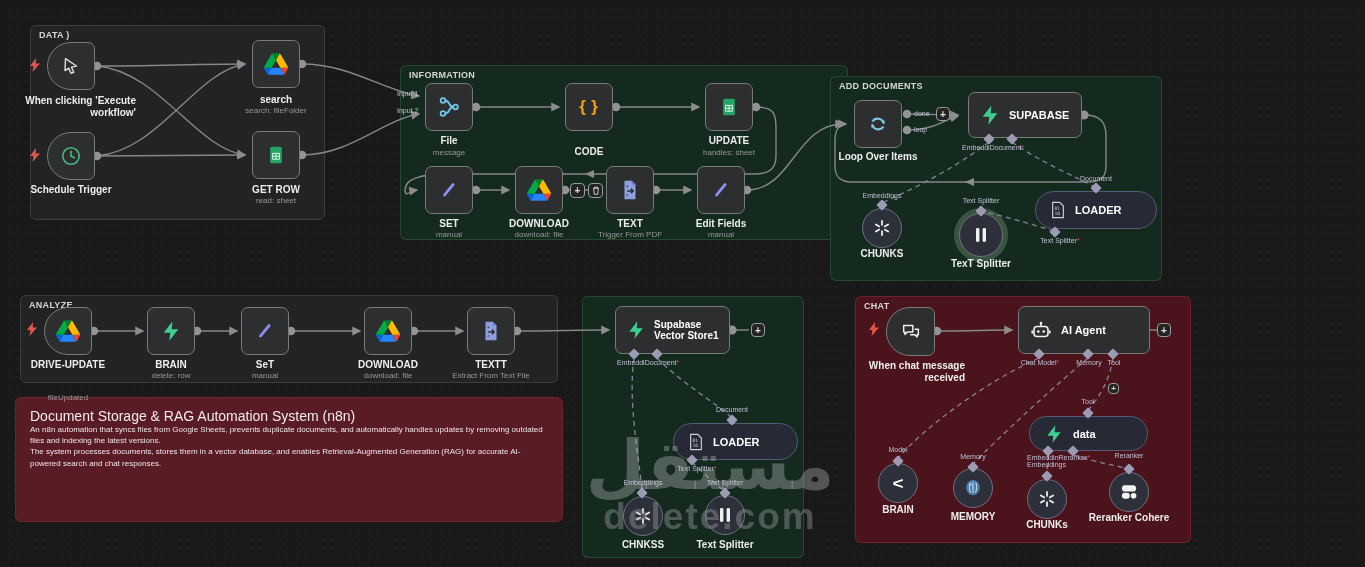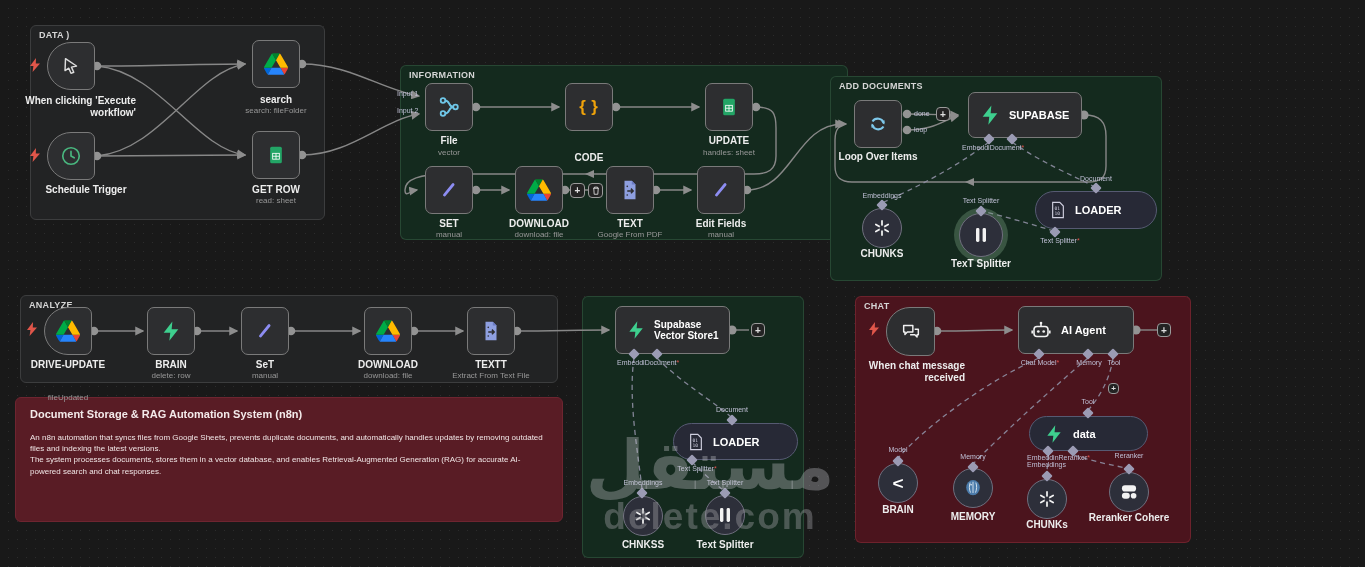--- a/index.html
+++ b/index.html
@@ -27,21 +27,21 @@
   .nsub{position:absolute;transform:translateX(-50%);text-align:left;color:#989898;font-size:8px;white-space:nowrap;z-index:3;}
   .plabel{position:absolute;font-size:7px;color:#c0c0d6;white-space:nowrap;z-index:3;}
   .pc{transform:translateX(-50%);}
   .star{color:#e0524d;}
   .diamond{position:absolute;width:8px;height:8px;background:#9b9bb4;transform:rotate(45deg);border-radius:1px;z-index:3;}
   .plusbtn{position:absolute;border:1.5px solid #9b9b9b;border-radius:4px;color:#e0e0e0;background:#232323;
     box-sizing:border-box;display:flex;align-items:center;justify-content:center;z-index:3;font-weight:bold;}
   .bolt{position:absolute;z-index:3;}
   .notebox{position:absolute;background:#591c25;border:1px solid #6e2530;border-radius:6px;box-sizing:border-box;
     padding:10px 14px;z-index:2;}
-  .notetitle{color:#f4eaea;font-size:11px;font-weight:bold;margin-bottom:12px;}
+  .notetitle{color:#f4eaea;font-size:14px;font-weight:normal;}
   .notebody{color:#efe4e4;font-size:8px;line-height:1.4;}
   .wmark{position:absolute;z-index:10;text-align:center;pointer-events:none;}
   .wm-ar{font-size:68px;font-weight:bold;color:rgba(200,200,205,.34);line-height:.9;}
   .wm-en{font-size:37px;font-weight:bold;letter-spacing:2px;color:rgba(160,160,165,.40);}
   svg.conn{position:absolute;left:0;top:0;z-index:1;}
   .icon{display:block;}
 </style>
 </head>
 <body>
 
@@ -156,21 +156,21 @@
       </svg>
   </div>
   <div class="nlabel" style="left:71px;top:95px"><span class="wrap">When clicking 'Execute workflow'</span></div>
 
   <div class="node trigger" style="left:47px;top:132px">
     <svg class="icon" width="22" height="22" viewBox="0 0 24 24">
         <circle cx="12" cy="12" r="9" fill="none" stroke="#49b77f" stroke-width="1.8"></circle>
         <path d="M12 7 v5 l3.5 2" fill="none" stroke="#49b77f" stroke-width="1.8" stroke-linecap="round"></path>
       </svg>
   </div>
-  <div class="nlabel" style="left:86px;top:184px">Schedule Trigger</div>
+  <div class="nlabel" style="left:71px;top:184px">Schedule Trigger</div>
 
   <div class="node" style="left:252px;top:40px">
     <svg class="icon" width="24" height="22" viewBox="0 0 87.3 78">
       <path fill="#0066da" d="m6.6 66.85 3.85 6.65c.8 1.4 1.95 2.5 3.3 3.3l13.75-23.8h-27.5c0 1.55.4 3.1 1.2 4.5z"></path>
       <path fill="#00ac47" d="m43.65 25-13.75-23.8c-1.35.8-2.5 1.9-3.3 3.3l-25.4 44a9.06 9.06 0 0 0-1.2 4.5h27.5z"></path>
       <path fill="#ea4335" d="m73.55 76.8c1.35-.8 2.5-1.9 3.3-3.3l1.6-2.75 7.65-13.25c.8-1.4 1.2-2.95 1.2-4.5h-27.5l5.85 11.5z"></path>
       <path fill="#00832d" d="m43.65 25 13.75-23.8c-1.35-.8-2.9-1.2-4.5-1.2h-18.5c-1.6 0-3.15.45-4.5 1.2z"></path>
       <path fill="#2684fc" d="m59.8 53h-32.3l-13.75 23.8c1.35.8 2.9 1.2 4.5 1.2h50.8c1.6 0 3.15-.45 4.5-1.2z"></path>
       <path fill="#ffba00" d="m73.4 26.5-12.7-22c-.8-1.4-1.95-2.5-3.3-3.3l-13.75 23.8 16.15 28h27.45c0-1.55-.4-3.1-1.2-4.5z"></path>
     </svg>
@@ -197,26 +197,26 @@
     <svg class="icon" width="24" height="24" viewBox="0 0 24 24">
         <g stroke="#6fc7e8" stroke-width="1.8" fill="none">
           <circle cx="6" cy="5.5" r="2.3"></circle>
           <circle cx="6" cy="18.5" r="2.3"></circle>
           <circle cx="18.5" cy="12" r="2.3"></circle>
           <path d="M8.2 5.5 C13 5.5 11.5 12 16.2 12 M8.2 18.5 C13 18.5 11.5 12 16.2 12"></path>
         </g>
       </svg>
   </div>
   <div class="nlabel" style="left:449px;top:135px">File</div>
-  <div class="nsub" style="left:449px;top:148px">vector</div>
+  <div class="nsub" style="left:449px;top:148px">message</div>
 
   <div class="node" style="left:565px;top:83px">
     <span style="color:#f0a30a;font-weight:bold;font-size:17px;letter-spacing:1px">{ }</span>
   </div>
-  <div class="nlabel" style="left:589px;top:152px">CODE</div>
+  <div class="nlabel" style="left:589px;top:146px">CODE</div>
 
   <div class="node" style="left:705px;top:83px">
     <svg class="icon" width="20" height="22" viewBox="0 0 24 24">
         <rect x="5" y="2" width="14" height="20" rx="2" fill="#23a566"></rect>
         <g stroke="#fff" stroke-width="1">
           <rect x="8" y="10" width="8" height="7" fill="none"></rect>
           <line x1="8" y1="13.5" x2="16" y2="13.5"></line>
           <line x1="12" y1="10" x2="12" y2="17"></line>
         </g>
       </svg>
@@ -259,21 +259,21 @@
   <div class="node" style="left:606px;top:166px">
     <svg class="icon" width="22" height="22" viewBox="0 0 24 24">
         <path d="M6 2 h8 l4 4 v16 H6 Z" fill="#8e9fe0"></path>
         <path d="M14 2 v4 h4" fill="#6b7bc4"></path>
         <path d="M9 13 h6 M13 10.5 L15.5 13 L13 15.5" stroke="#2d2e30" stroke-width="1.6" fill="none"></path>
         <circle cx="9" cy="8" r=".9" fill="#2d2e30"></circle>
         <circle cx="9" cy="17.5" r=".9" fill="#2d2e30"></circle>
       </svg>
   </div>
   <div class="nlabel" style="left:630px;top:218px">TEXT</div>
-  <div class="nsub" style="left:630px;top:230px">Google From PDF</div>
+  <div class="nsub" style="left:630px;top:230px">Trigger From PDF</div>
 
   <div class="node" style="left:697px;top:166px">
     <svg class="icon" width="22" height="22" viewBox="0 0 24 24">
         <path d="M7 17.5 L16.5 6" stroke="#8d8df2" stroke-width="3" stroke-linecap="round" fill="none"></path>
       </svg>
   </div>
   <div class="nlabel" style="left:721px;top:218px">Edit Fields</div>
   <div class="nsub" style="left:721px;top:230px">manual</div>
 
   <div class="node" style="left:854px;top:100px">
@@ -447,21 +447,21 @@
   <div class="node trigger" style="left:886px;top:307px;width:49px;height:49px">
     <svg class="icon" width="24" height="22" viewBox="0 0 24 24">
         <g stroke="#f0f0f0" stroke-width="1.6" fill="none" stroke-linejoin="round">
           <path d="M4 5 h10 v7 H8 l-2.6 2.6 V12 H4 Z"></path>
           <path d="M16 9 h4 v6 h-1.4 v2.4 L16.2 15 H11"></path>
         </g>
       </svg>
   </div>
   <div class="nlabel" style="left:910px;top:360px"><span class="wrap" style="width:110px">When chat message received</span></div>
 
-  <div class="node wide" style="left:1018px;top:306px;width:116px;height:48px">
+  <div class="node wide" style="left:1018px;top:306px;width:132px;height:48px">
     <svg class="icon" width="24" height="24" viewBox="0 0 24 24">
         <g stroke="#f2f2f2" stroke-width="1.6" fill="none">
           <rect x="5" y="8.5" width="14" height="10" rx="3"></rect>
           <path d="M12 8.5 V6"></path>
           <path d="M3.2 12.5 v3 M20.8 12.5 v3"></path>
         </g>
         <circle cx="12" cy="5" r="1.3" fill="#f2f2f2"></circle>
         <circle cx="9.3" cy="13.5" r="1.35" fill="#f2f2f2"></circle>
         <circle cx="14.7" cy="13.5" r="1.35" fill="#f2f2f2"></circle>
       </svg>

